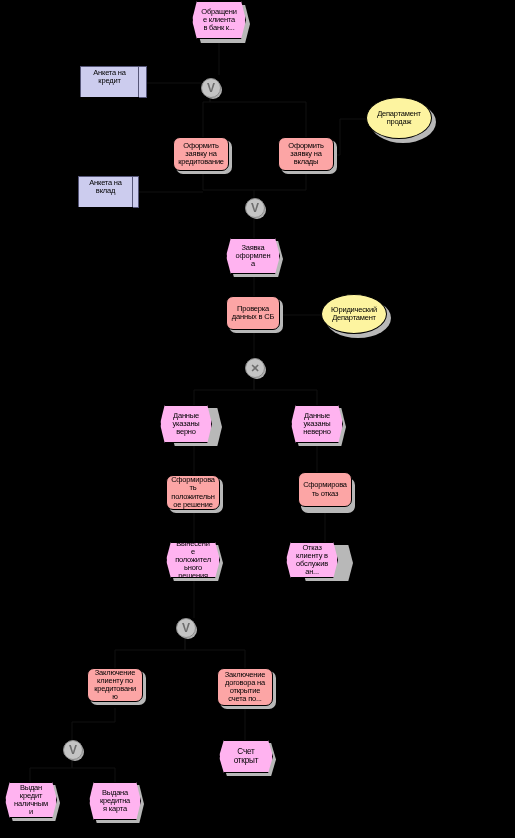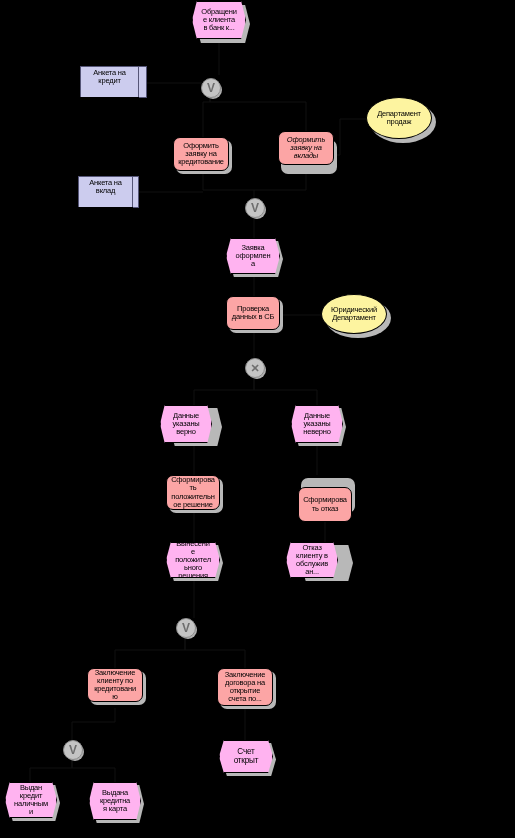--- a/index.html
+++ b/index.html
@@ -209,21 +209,21 @@
     </div>
     <div class="doc-curve" style="left:0px; top:31px; width:59px; height:5px;"></div>
   </div>
 
   <div class="function-shadow" style="left:176px; top:140px; width:56px; height:34px;"></div>
   <div class="node function fs8" style="left:173px; top:137px; width:56px; height:34px;">
     <span class="lbl">Оформить заявку на кредитование</span>
   </div>
 
   <div class="function-shadow" style="left:281px; top:140px; width:56px; height:34px;"></div>
-  <div class="node function fs8" style="left:278px; top:131px; width:56px; height:34px;font-style:italic;">
+  <div class="node function fs8" style="left:278px; top:137px; width:56px; height:34px;">
     <span class="lbl">Оформить заявку на вклады</span>
   </div>
 
   <div class="orgunit-shadow" style="left:370px; top:101px; width:66px; height:42px;"></div>
   <div class="node orgunit fs8" style="left:366px; top:97px; width:66px; height:42px;">
     <span class="lbl">Департамент продаж</span>
   </div>
 
   <div class="operator-shadow" style="left:248px; top:201px;"></div>
   <div class="operator" style="left:245px; top:198px;">
@@ -259,21 +259,21 @@
   <div class="node event fs8" style="left:291px; top:405px; width:52px; height:38px;">
     <span class="lbl">Данные указаны неверно</span>
   </div>
 
   <div class="function-shadow" style="left:169px; top:478px; width:54px; height:35px;"></div>
   <div class="node function fs8" style="left:166px; top:475px; width:54px; height:35px;">
     <span class="lbl">Сформировать положительное решение</span>
   </div>
 
   <div class="function-shadow" style="left:301px; top:478px; width:54px; height:35px;"></div>
-  <div class="node function fs8" style="left:298px; top:487px; width:54px; height:35px;">
+  <div class="node function fs8" style="left:298px; top:472px; width:54px; height:35px;">
     <span class="lbl">Сформировать отказ</span>
   </div>
 
   <div class="event-shadow" style="left:169px; top:545px; width:54px; height:36px;"></div>
   <div class="node event fs8" style="left:166px; top:542px; width:54px; height:36px;">
     <span class="lbl">Вынесение положительного решения</span>
   </div>
 
   <div class="event-shadow" style="left:301px; top:545px; width:52px; height:36px;"></div>
   <div class="node event fs8" style="left:286px; top:542px; width:52px; height:36px;">

